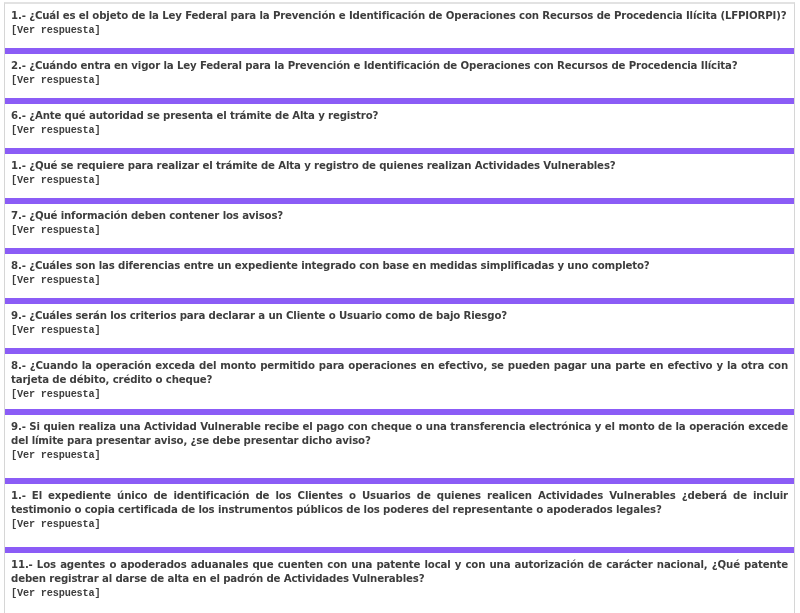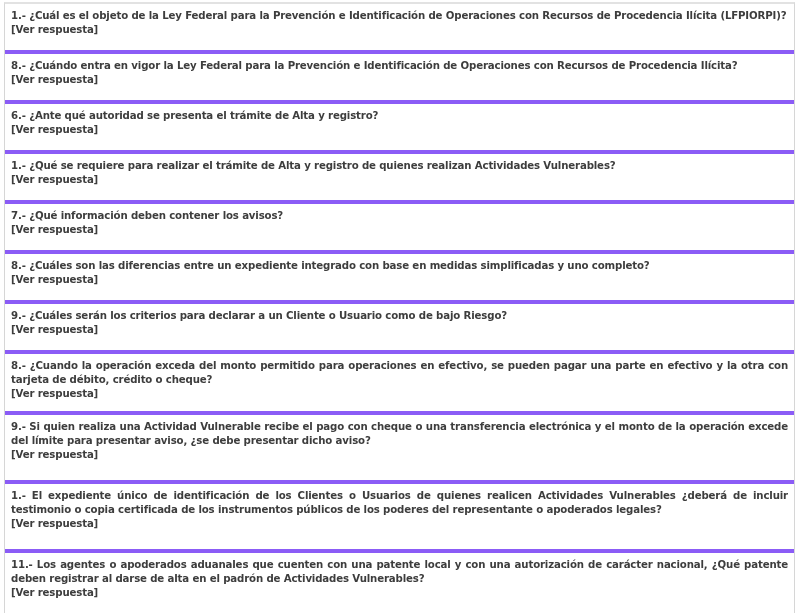--- a/index.html
+++ b/index.html
@@ -18,54 +18,55 @@
       position: absolute;
       left: 4px;
       top: 2px;
       width: 789px;
       border-left: 1px solid #d6d6d6;
       border-right: 1px solid #d6d6d6;
       border-top: 2px solid #e2e2e2;
     }
     .faq-row {
       box-sizing: border-box;
-      border-bottom: 4px solid #8b5cf6;
+      border-bottom: 6px solid #8b5cf6;
       padding: 5px 6px 9px 6px;
       font-size: 10.2px;
       font-weight: bold;
       line-height: 14px;
       letter-spacing: -0.15px;
     }
     .faq-row.h50 { height: 50px; }
     .faq-row.h61 { height: 61px; }
     .faq-row.h65 { height: 69px; }
     .faq-row.h-last { height: 20px; }
     .question {
       display: block;
       text-align: justify;
     }
     .answer-link {
       display: inline-block;
       color: #3d3d3d;
       text-decoration: none;
       cursor: pointer;
+      font-family: Liberation Mono, monospace;
     }
   </style>
 </head>
 <body>
 
 <div class="faq-table">
 
   <div class="faq-row h50">
     <span class="question">1.- ¿Cuál es el objeto de la Ley Federal para la Prevención e Identificación de Operaciones con Recursos de Procedencia Ilícita (LFPIORPI)?</span>
     <a class="answer-link">[Ver respuesta]</a>
   </div>
 
   <div class="faq-row h50">
-    <span class="question">8.- ¿Cuándo entra en vigor la Ley Federal para la Prevención e Identificación de Operaciones con Recursos de Procedencia Ilícita?</span>
+    <span class="question">2.- ¿Cuándo entra en vigor la Ley Federal para la Prevención e Identificación de Operaciones con Recursos de Procedencia Ilícita?</span>
     <a class="answer-link">[Ver respuesta]</a>
   </div>
 
   <div class="faq-row h50">
     <span class="question">6.- ¿Ante qué autoridad se presenta el trámite de Alta y registro?</span>
     <a class="answer-link">[Ver respuesta]</a>
   </div>
 
   <div class="faq-row h50">
     <span class="question">1.- ¿Qué se requiere para realizar el trámite de Alta y registro de quienes realizan Actividades Vulnerables?</span>

